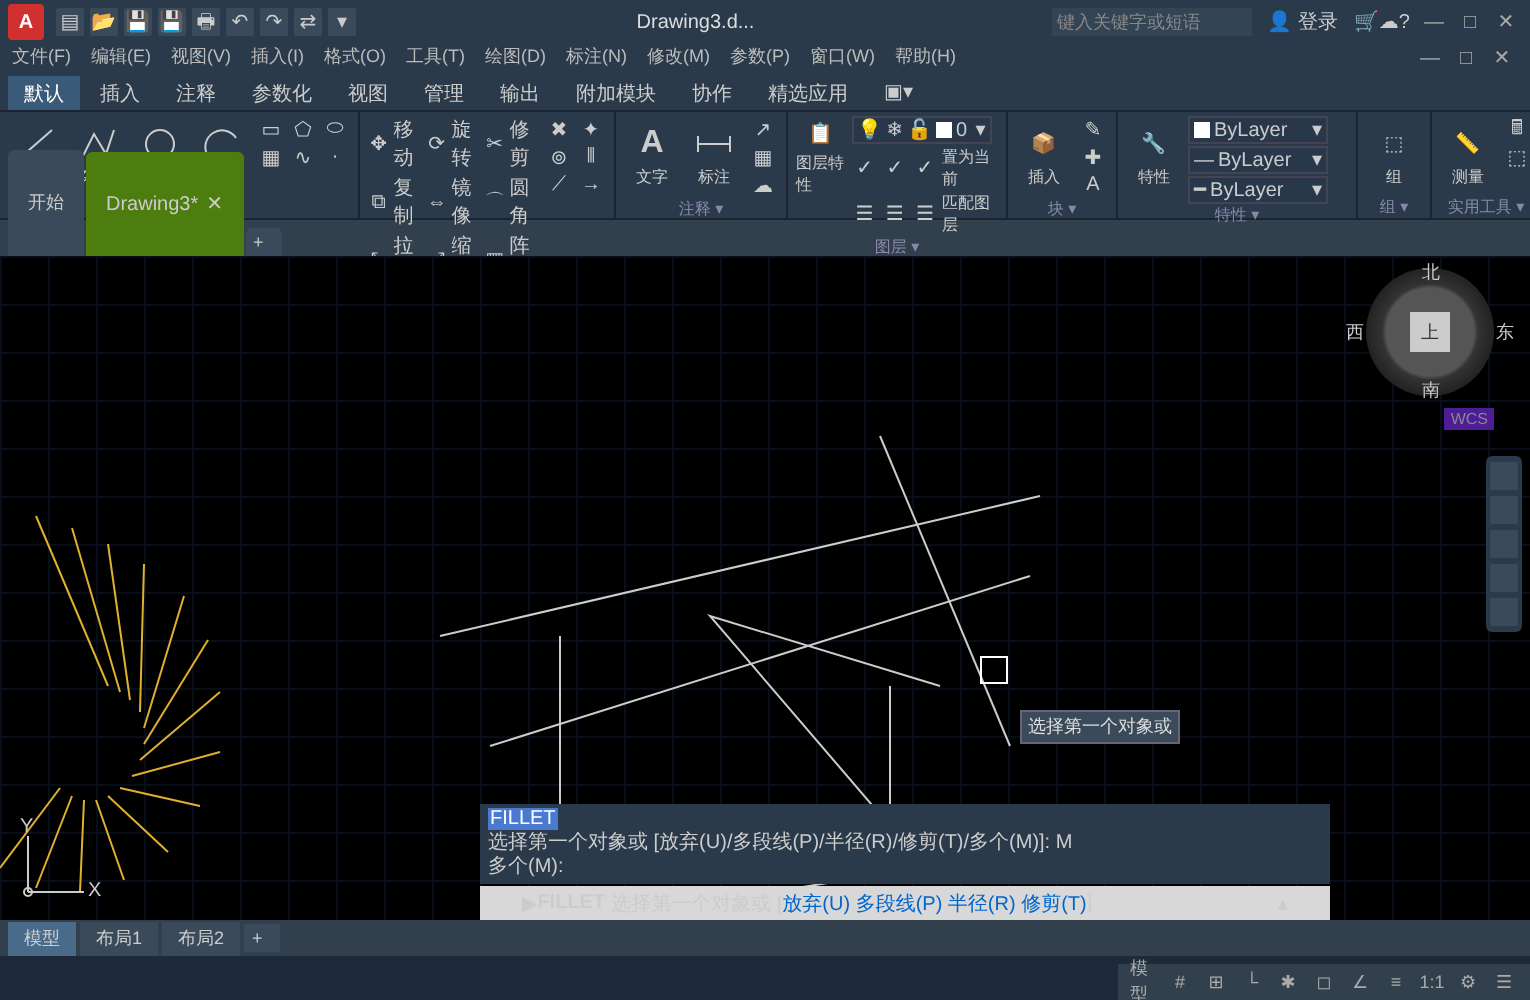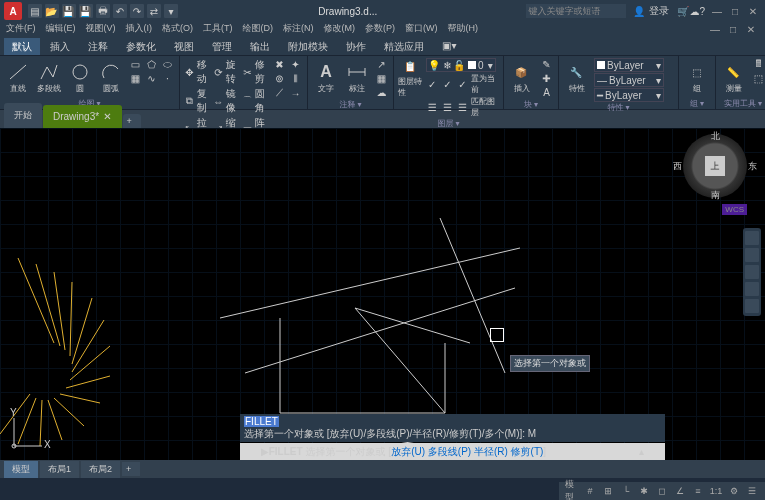--- a/index.html
+++ b/index.html
@@ -25,21 +25,21 @@
 .big-btn{display:flex;flex-direction:column;align-items:center;justify-content:center;width:28px;height:40px;gap:1px}
 .big-btn .ic{width:22px;height:20px;display:flex;align-items:center;justify-content:center}
 .big-btn .lbl{font-size:8px;color:#ccc}
 .grid-btns{display:grid;grid-template-columns:repeat(3,15px);grid-auto-rows:13px;gap:1px}
 .grid-btns .ic,.small-ic{width:15px;height:13px;display:flex;align-items:center;justify-content:center}
 .col-btns{display:flex;flex-direction:column;gap:1px}
 .row-btns{display:flex;gap:2px;align-items:center}
 .layer-combo{width:70px;height:14px;background:#28384a;border:1px solid #445;display:flex;align-items:center;padding:0 2px;font-size:8px;gap:2px}
 .layer-combo .sq{width:8px;height:8px;background:#fff}
 .file-tabs{height:18px;background:#32404e;display:flex;align-items:end;padding:0 4px;gap:1px}
-.ftab{padding:6px 10px;font-size:9px;background:#3a4a5a;border-radius:3px 3px 0 0;display:flex;align-items:center;gap:4px}
+.ftab{padding:20px 10px;font-size:9px;background:#3a4a5a;border-radius:3px 3px 0 0;display:flex;align-items:center;gap:4px}
 .ftab.active{background:#4d7c0f;color:#fff}
 .canvas-area{position:relative;background:#000;height:332px;overflow:hidden}
 .grid-bg{position:absolute;inset:0;background-image:linear-gradient(#0a1a2a 1px,transparent 1px),linear-gradient(90deg,#0a1a2a 1px,transparent 1px);background-size:24px 24px;opacity:0.6}
 .nav-cube{position:absolute;top:6px;right:18px;width:64px;height:64px}
 .nav-cube .ring{width:64px;height:64px;border-radius:50%;background:radial-gradient(circle,#555 22px,#333 24px,#222 32px);position:absolute}
 .nav-cube .cube{position:absolute;left:22px;top:22px;width:20px;height:20px;background:#ccc;display:flex;align-items:center;justify-content:center;color:#333;font-size:9px}
 .nav-cube .dir{position:absolute;font-size:9px;color:#ccc}
 .wcs{position:absolute;top:76px;right:18px;padding:1px 3px;background:#4c1d95;font-size:8px;color:#888}
 .navbar{position:absolute;top:100px;right:4px;width:18px;background:#2a3a4a;display:flex;flex-direction:column;gap:3px;padding:3px 0;align-items:center;border-radius:3px}
 .navbar div{width:14px;height:14px;background:#3a4a5a;border-radius:1px}
@@ -407,20 +407,21 @@
         <line x1="6" y1="34" x2="34" y2="34" class="svg-line"></line>
         <text x="2" y="4" fill="#ccc" font-size="9">Y</text>
         <text x="36" y="36" fill="#ccc" font-size="9">X</text>
         <circle cx="6" cy="34" r="2" fill="none" stroke="#ccc"></circle>
       </svg>
   </div>
 
   <div class="cmdhist">
     <div><span class="hl">FILLET</span></div>
     <div>选择第一个对象或 [放弃(U)/多段线(P)/半径(R)/修剪(T)/多个(M)]: M</div>
+    <div>多个(M):</div>
   </div>
 
   <div class="cmdline">
     <span>▶</span>
     <span class="prompt">FILLET</span>
     <span>选择第一个对象或 [</span>
     <span class="opt">放弃(U) 多段线(P) 半径(R) 修剪(T)</span>
     <span>]</span>
     <span style="margin-left:auto">▴</span>
   </div>

